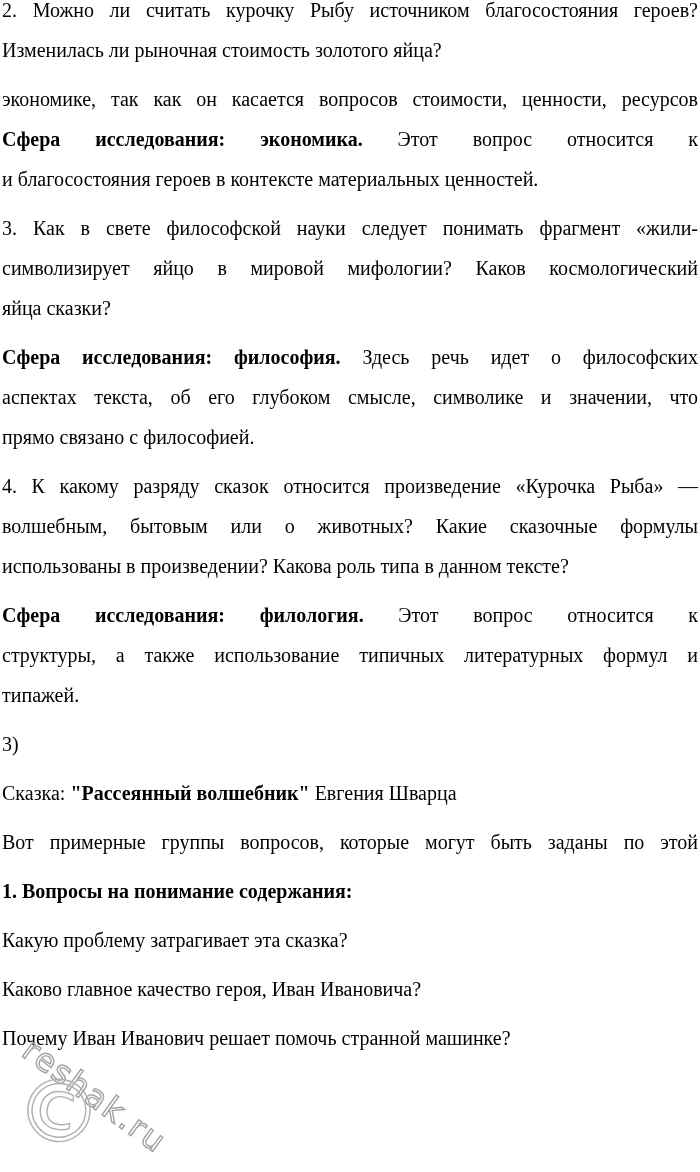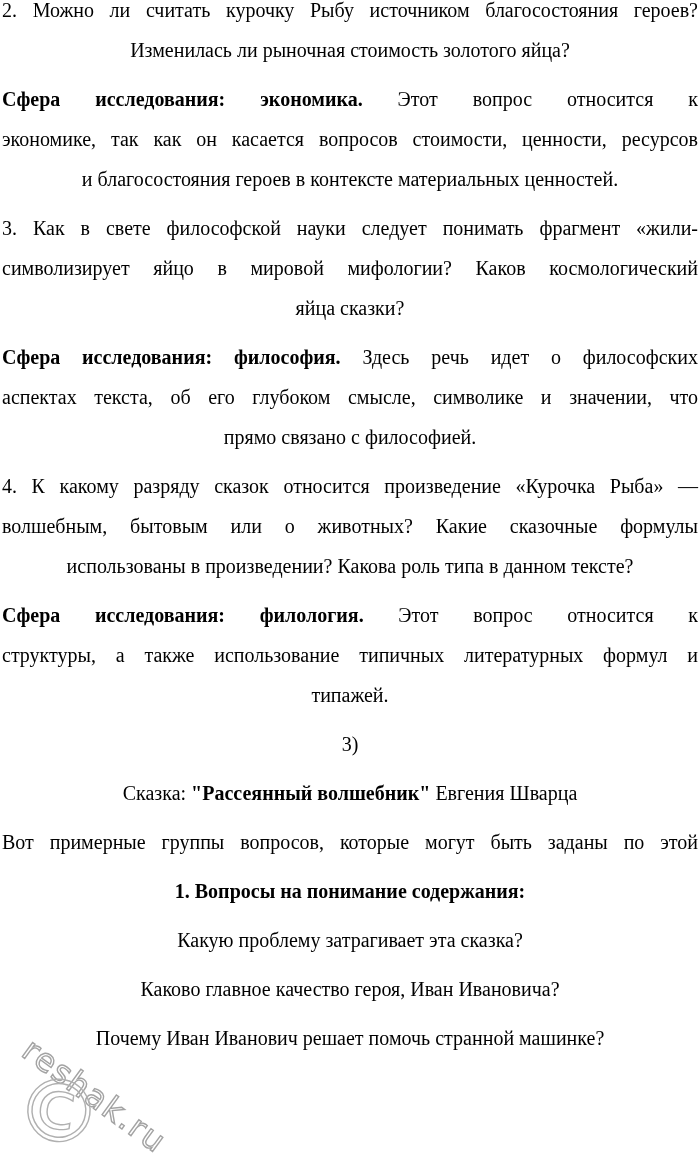--- a/index.html
+++ b/index.html
@@ -19,21 +19,21 @@
   }
   .doc {
     position: relative;
     padding: 0 2px;
     margin-top: -10px;
   }
   .para {
     margin: 0 0 9px 0;
   }
   .line {
-    text-align: center;
+    text-align: left;
     white-space: normal;
   }
   .line.j {
     text-align: justify;
     text-align-last: justify;
   }
   b { font-weight: bold; }
   .watermark-overlay {
     position: absolute;
     left: 0;
@@ -61,22 +61,22 @@
 </head>
 <body>
 
 <div class="doc">
   <div id="document-body">
       <div class="para">
         <div class="line j"><span>2. Можно ли считать курочку Рыбу источником благосостояния героев?</span></div>
         <div class="line"><span>Изменилась ли рыночная стоимость золотого яйца?</span></div>
       </div>
       <div class="para">
+        <div class="line j"><span>экономике, так как он касается вопросов стоимости, ценности, ресурсов</span></div>
         <div class="line j"><b>Сфера исследования: экономика.</b><span> Этот вопрос относится к</span></div>
-        <div class="line j"><span>экономике, так как он касается вопросов стоимости, ценности, ресурсов</span></div>
         <div class="line"><span>и благосостояния героев в контексте материальных ценностей.</span></div>
       </div>
       <div class="para">
         <div class="line j"><span>3. Как в свете философской науки следует понимать фрагмент «жили-</span></div>
         <div class="line j"><span>символизирует яйцо в мировой мифологии? Каков космологический</span></div>
         <div class="line"><span>яйца сказки?</span></div>
       </div>
       <div class="para">
         <div class="line j"><b>Сфера исследования: философия.</b><span> Здесь речь идет о философских</span></div>
         <div class="line j"><span>аспектах текста, об его глубоком смысле, символике и значении, что</span></div>

